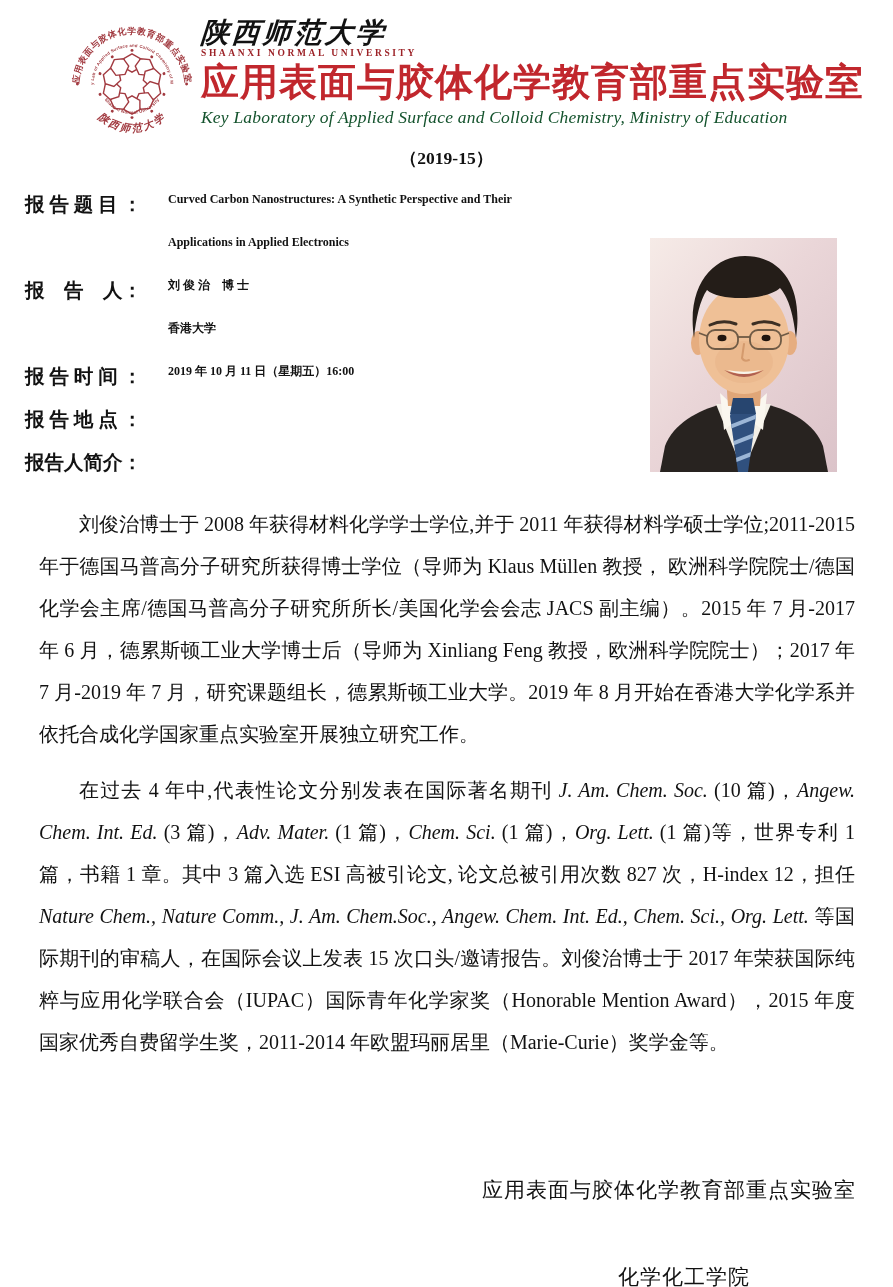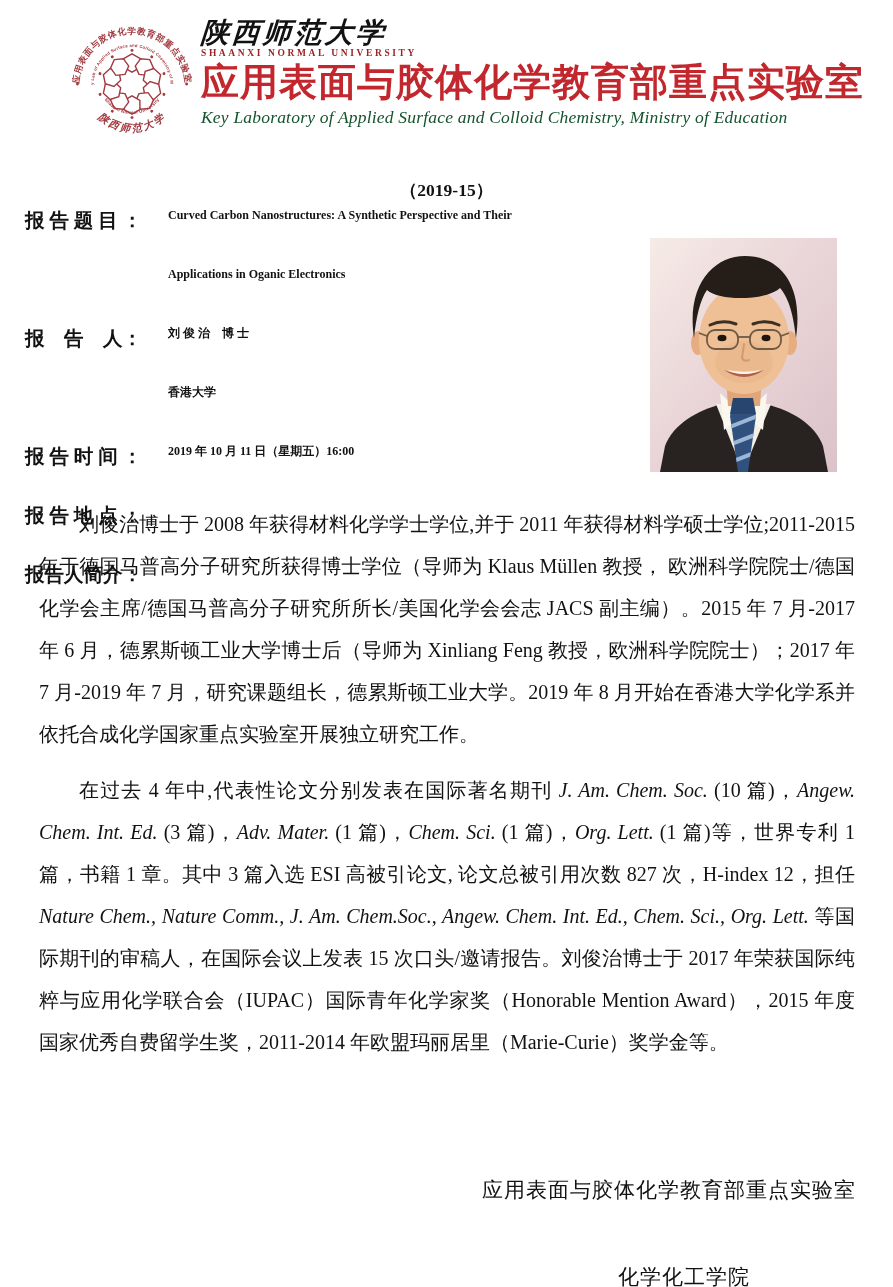--- a/index.html
+++ b/index.html
@@ -25,25 +25,25 @@
     color:#c1272d; font-family:"Liberation Sans","DejaVu Sans",sans-serif;
     line-height:1.1; white-space:nowrap;
   }
   .lab-en {
     margin-top:3px; font-size:17.5px; font-style:italic; color:#14532d;
     letter-spacing:0.2px; white-space:nowrap;
   }
   
   .issue {
     position:absolute; top:146px; left:0; right:0; text-align:center;
-    font-weight:bold; font-size:17.5px;margin-top:32px;
+    font-weight:bold; font-size:17.5px;
   }
   
   .info { position:absolute; top:192px; left:25px; width:625px; }
-  .row { display:flex; height:43px; align-items:flex-start;margin-top:16px; }
+  .row { display:flex; height:43px; align-items:flex-start; }
   .row .label { width:143px; flex:none; font-weight:bold; font-size:19.5px; line-height:1.35; }
   .row .value { font-weight:bold; font-size:12px; line-height:1.3; white-space:nowrap; }
   
   .photo { position:absolute; left:650px; top:238px; width:187px; height:234px; }
   
   .bio {
     position:absolute; top:489px; left:25px; width:844px;
     font-size:20px; line-height:42px; text-align:justify;
   }
   .bio p { margin:14px; text-indent:2em; }
@@ -136,21 +136,21 @@
 
   <div class="issue">（2019-15）</div>
 
   <div class="info">
     <div class="row">
       <span class="label">报 告 题 目 ：</span>
       <span class="value">Curved Carbon Nanostructures: A Synthetic Perspective and Their</span>
     </div>
     <div class="row">
       <span class="label"></span>
-      <span class="value">Applications in Oganic Electronics</span>
+      <span class="value">Applications in Applied Electronics</span>
     </div>
     <div class="row">
       <span class="label">报　告　人：</span>
       <span class="value">刘 俊 治　博 士</span>
     </div>
     <div class="row">
       <span class="label"></span>
       <span class="value">香港大学</span>
     </div>
     <div class="row">

